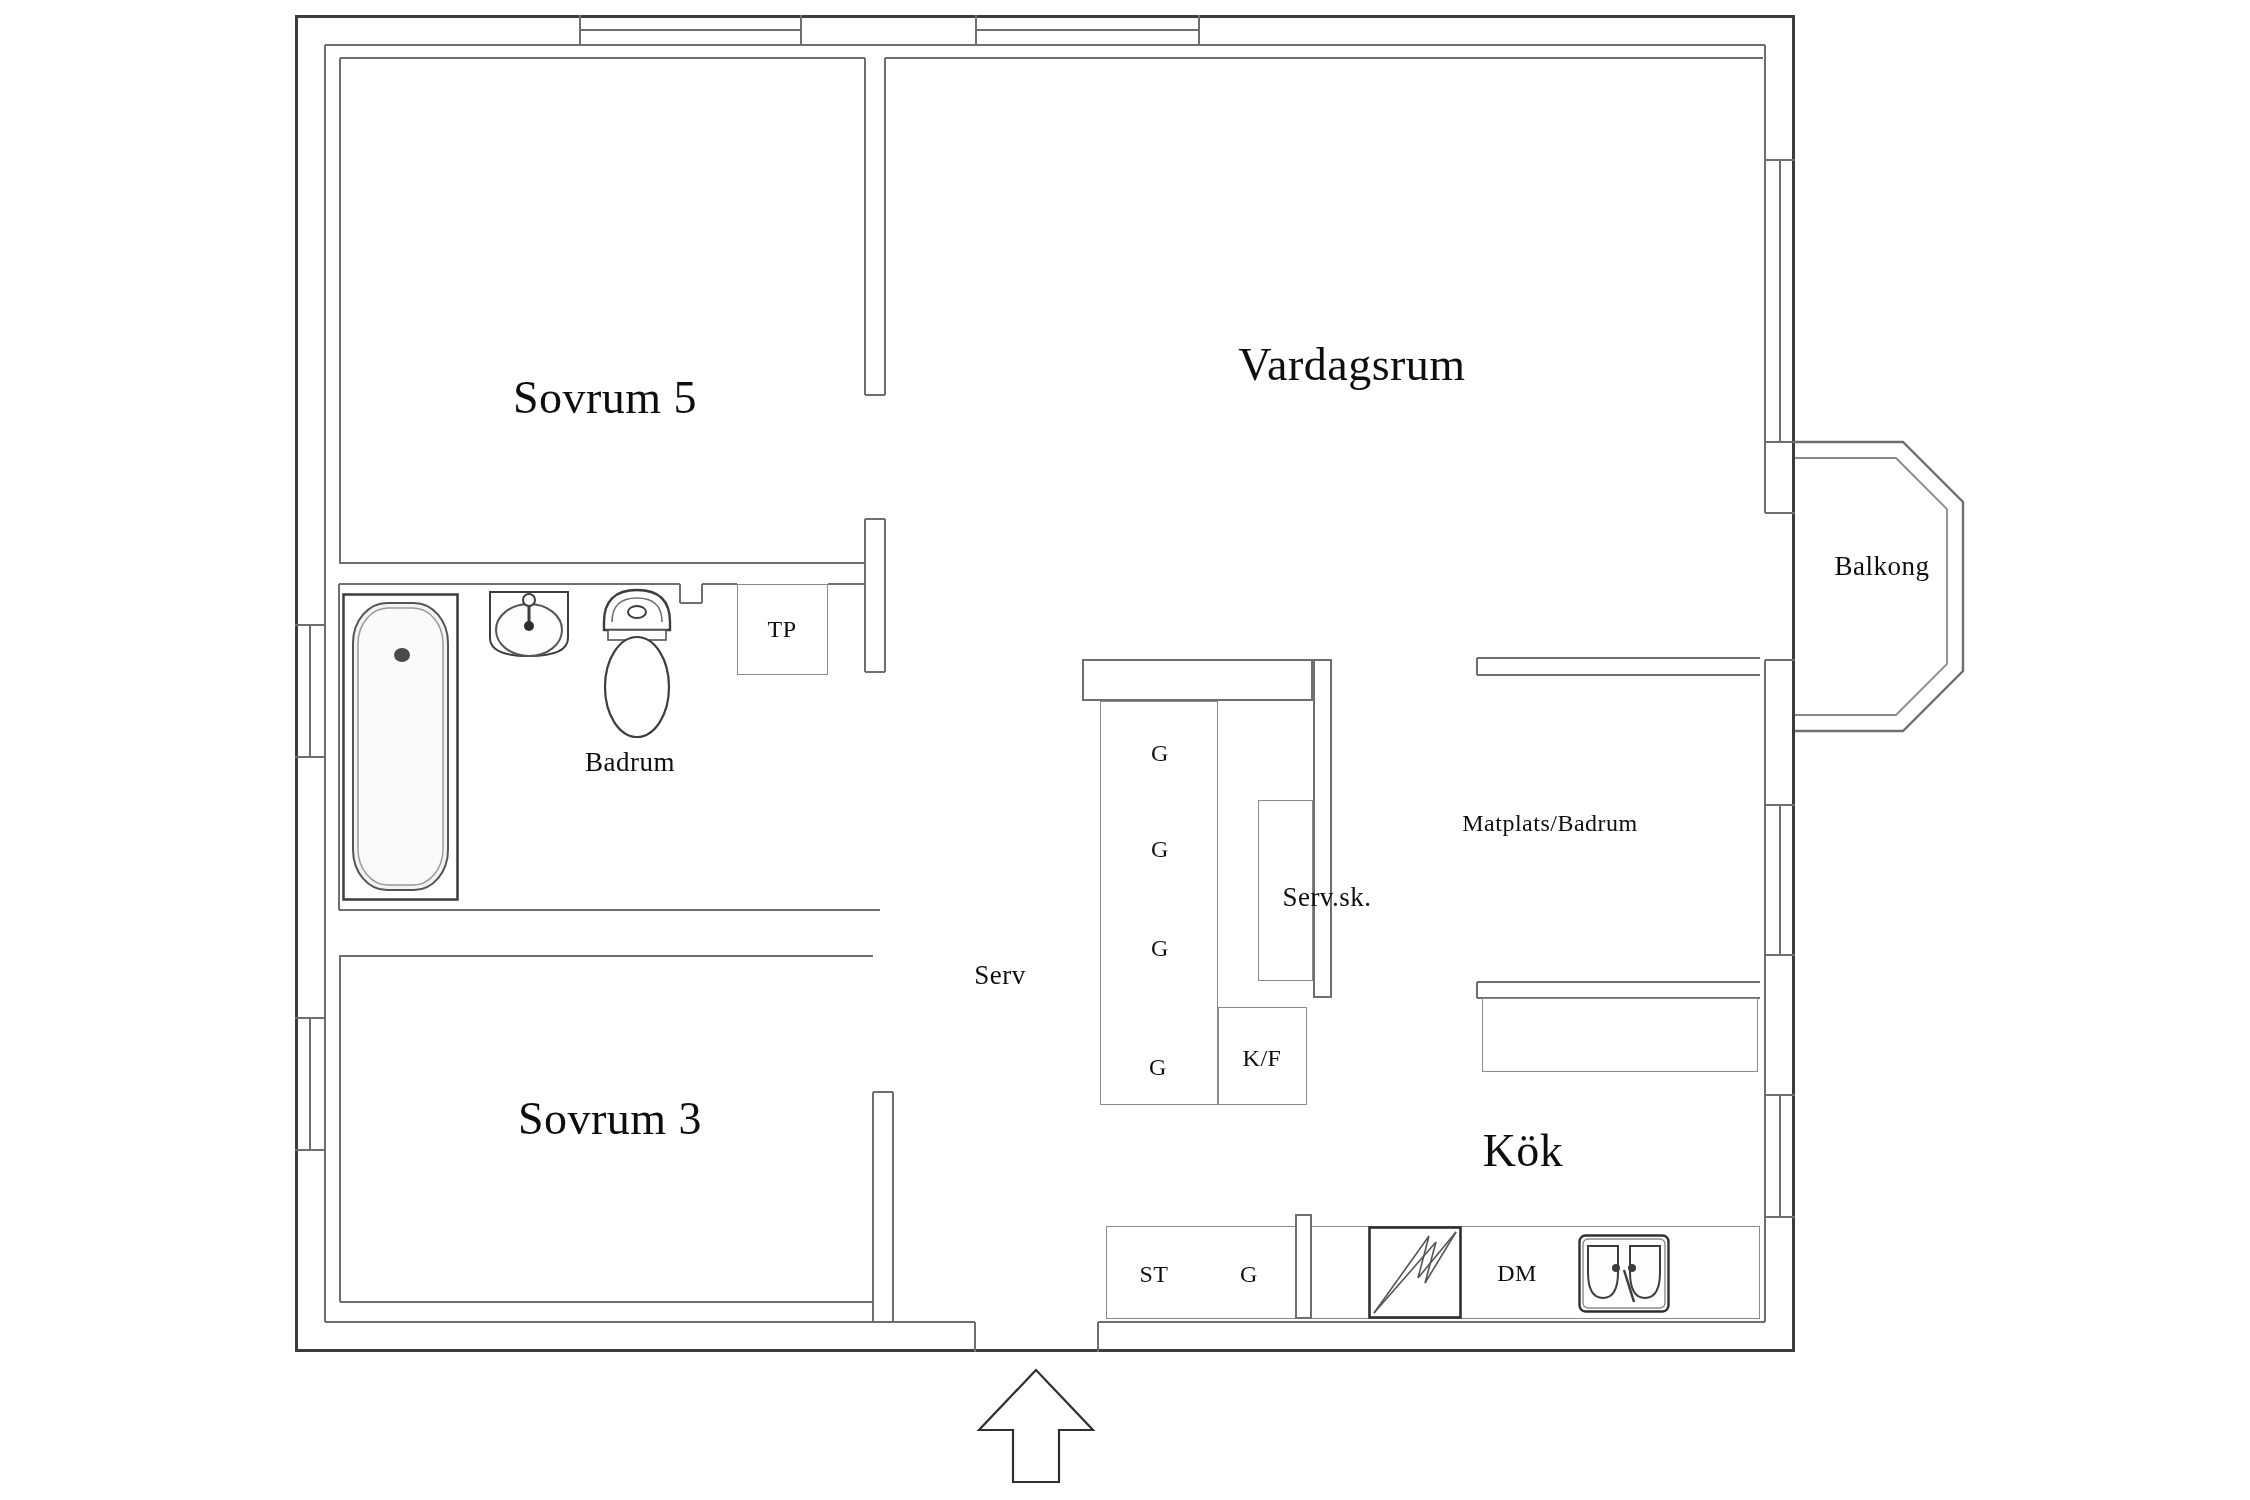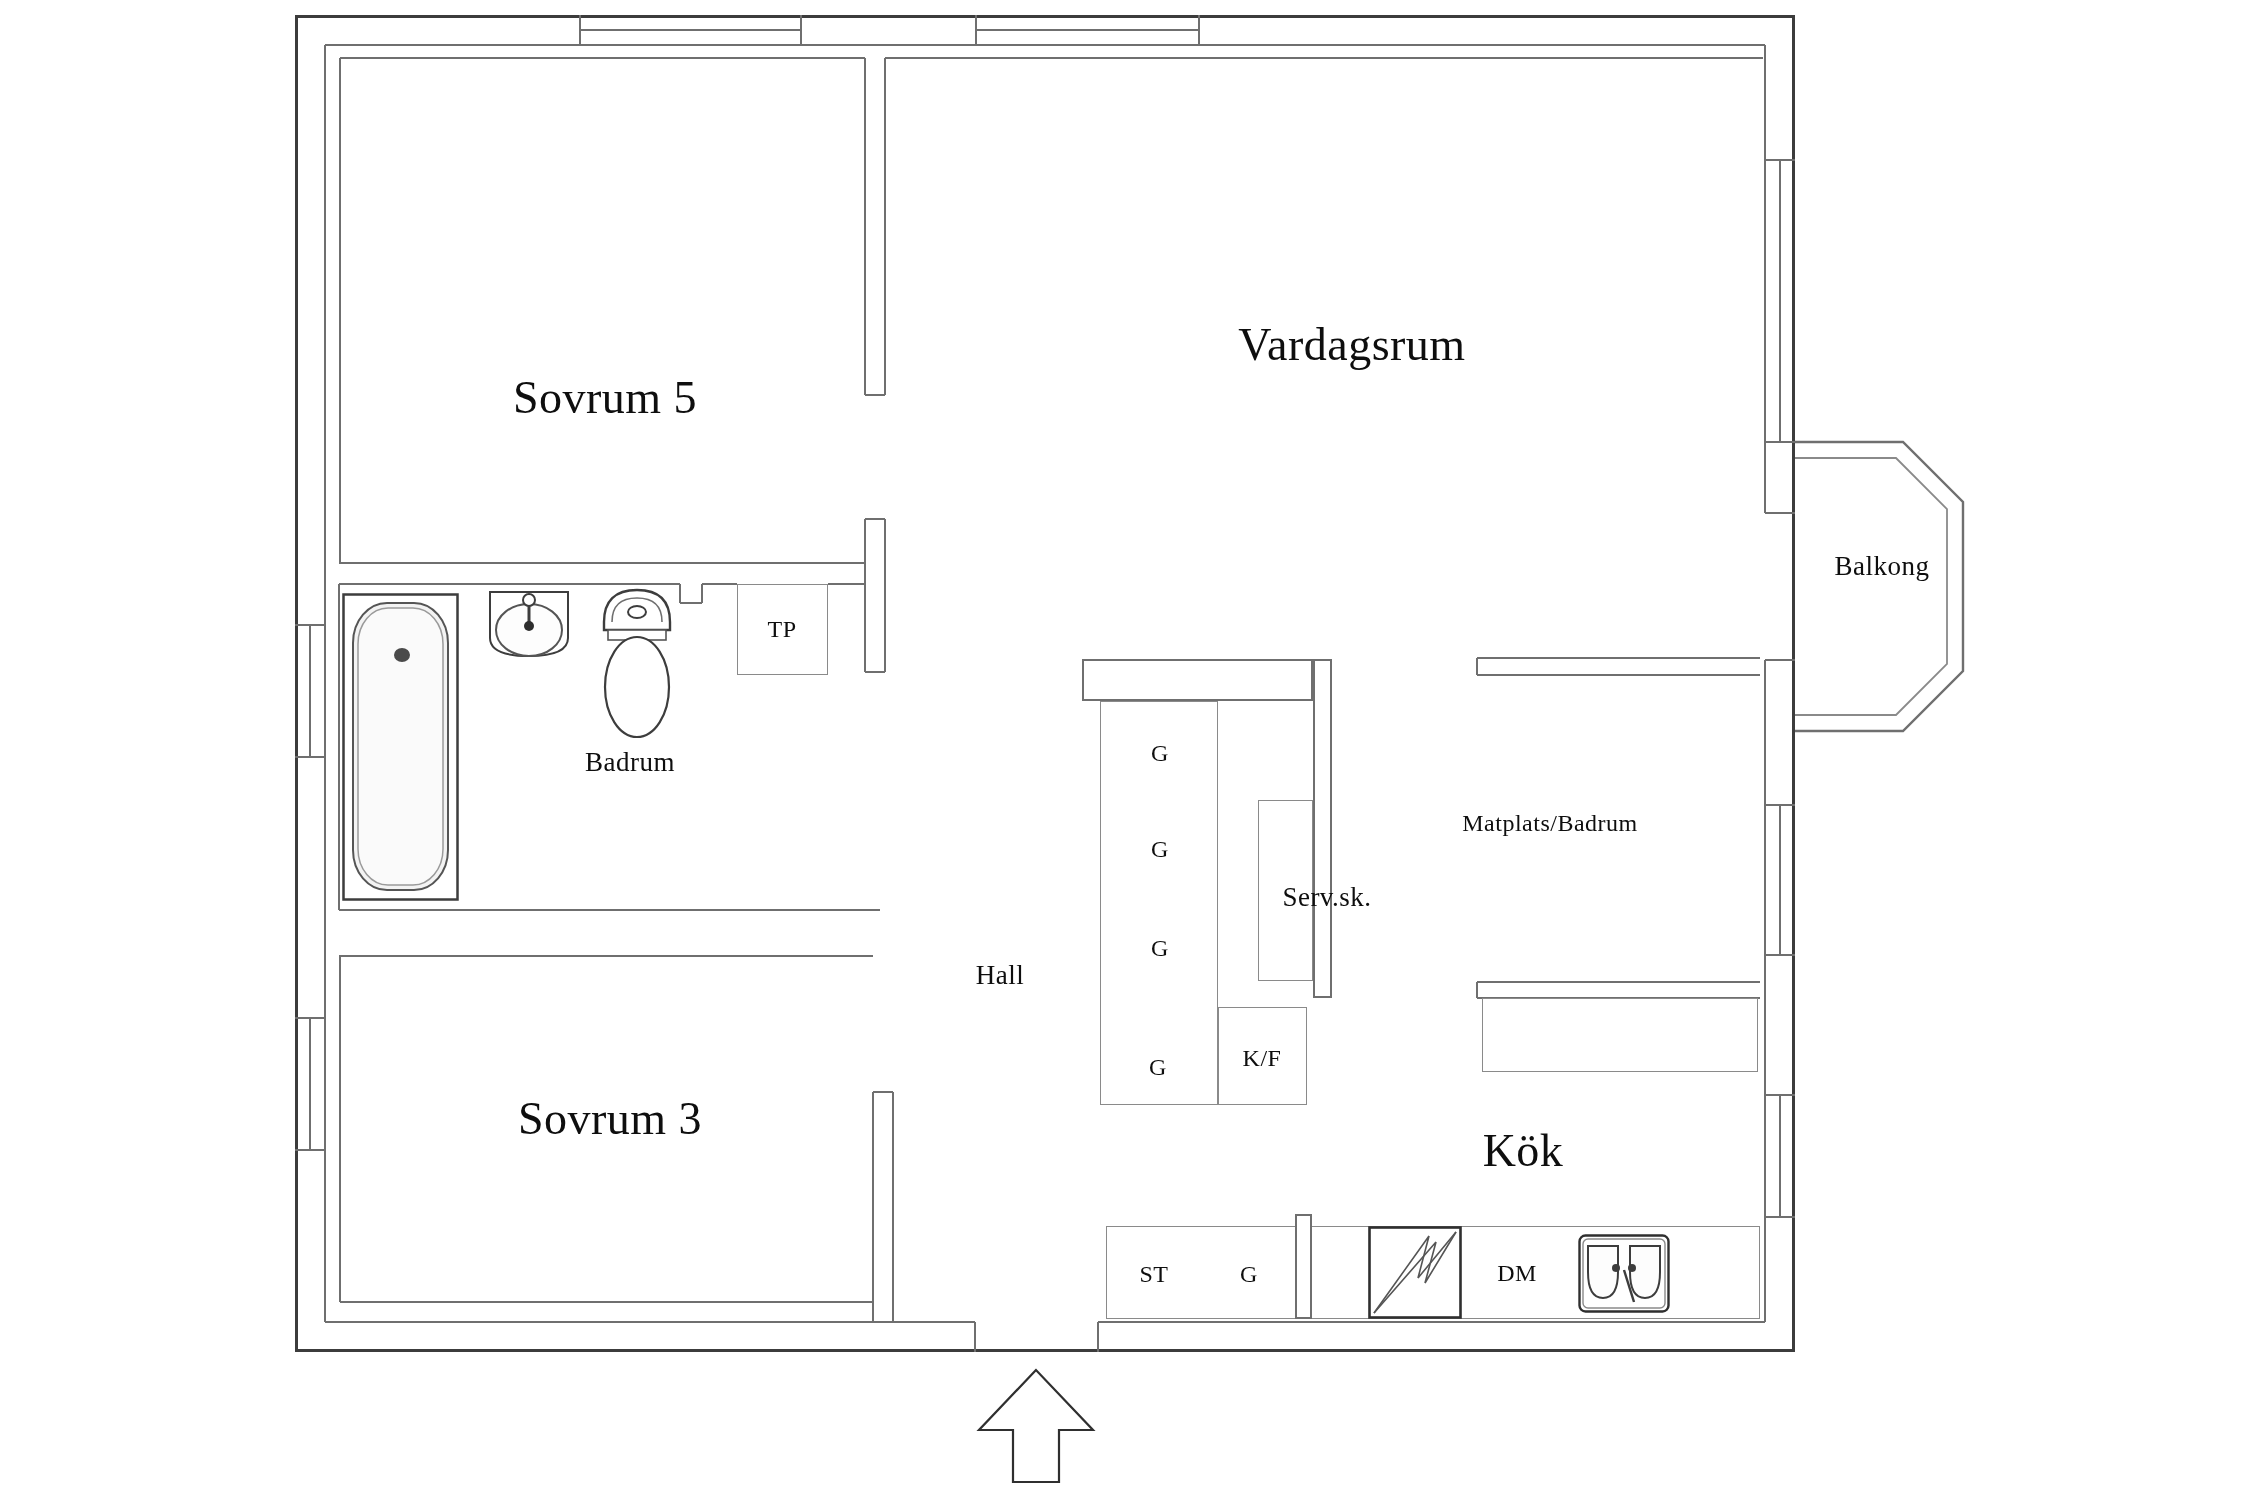--- a/index.html
+++ b/index.html
@@ -28,24 +28,24 @@
   svg{position:absolute;z-index:20;overflow:visible;}
 </style>
 </head>
 <body>
 
 <div id="canvas">
 
   <div class="outer" style="left:295px;top:15px;width:1500px;height:1337px;"></div>
 
   <span class="lbl lbl-lg" style="left:605px;top:397px;">Sovrum 5</span>
-  <span class="lbl lbl-lg" style="left:1352px;top:344px;">Vardagsrum</span>
+  <span class="lbl lbl-lg" style="left:1352px;top:364px;">Vardagsrum</span>
   <span class="lbl lbl-md" style="left:1882px;top:566px;">Balkong</span>
   <span class="lbl lbl-md" style="left:630px;top:762px;">Badrum</span>
-  <span class="lbl lbl-md" style="left:1000px;top:975px;">Hall</span>
+  <span class="lbl lbl-md" style="left:1000px;top:975px;">Serv</span>
   <span class="lbl lbl-sm" style="left:1550px;top:823px;">Matplats/Badrum</span>
   <span class="lbl lbl-lg" style="left:1523px;top:1150px;">Kök</span>
   <span class="lbl lbl-lg" style="left:610px;top:1118px;">Sovrum 3</span>
 
   <span class="lbl lbl-sm" style="left:782px;top:629px;">TP</span>
   <span class="lbl lbl-md" style="left:1327px;top:897px;">Serv.sk.</span>
   <span class="lbl lbl-sm" style="left:1160px;top:753px;">G</span>
   <span class="lbl lbl-sm" style="left:1160px;top:849px;">G</span>
   <span class="lbl lbl-sm" style="left:1160px;top:948px;">G</span>
   <span class="lbl lbl-sm" style="left:1158px;top:1067px;">G</span>

